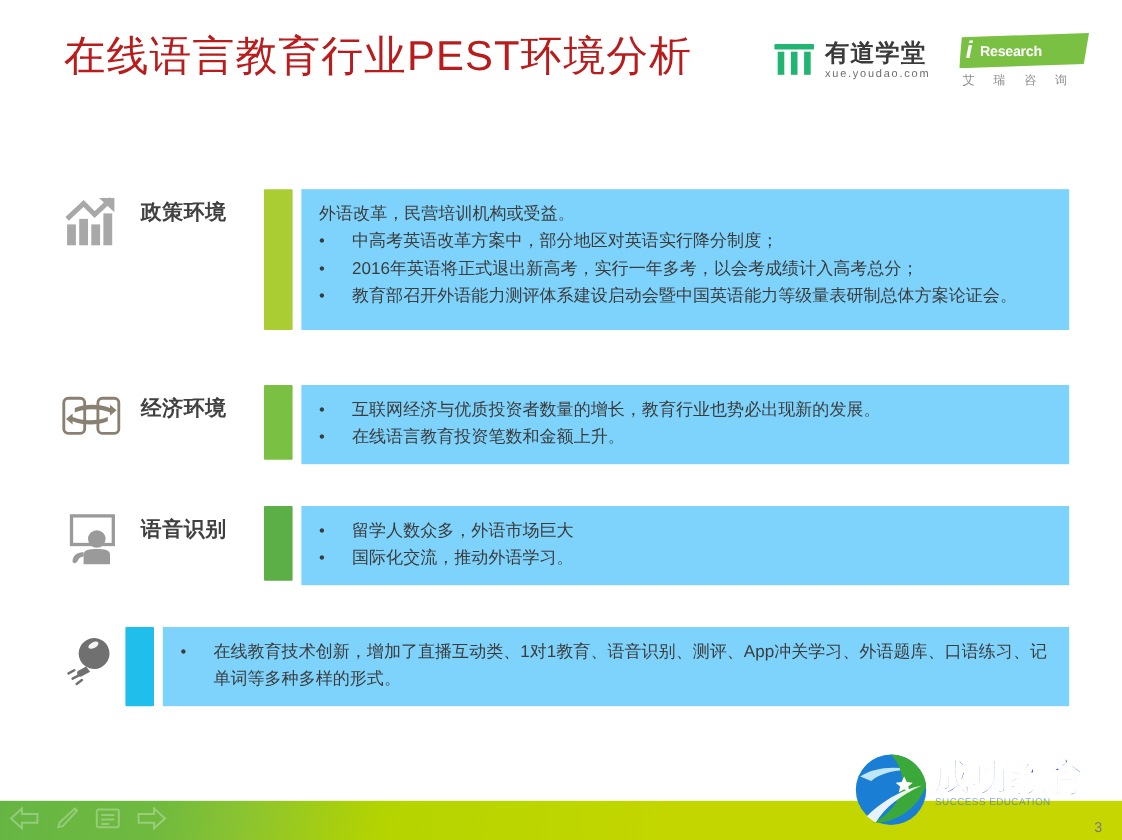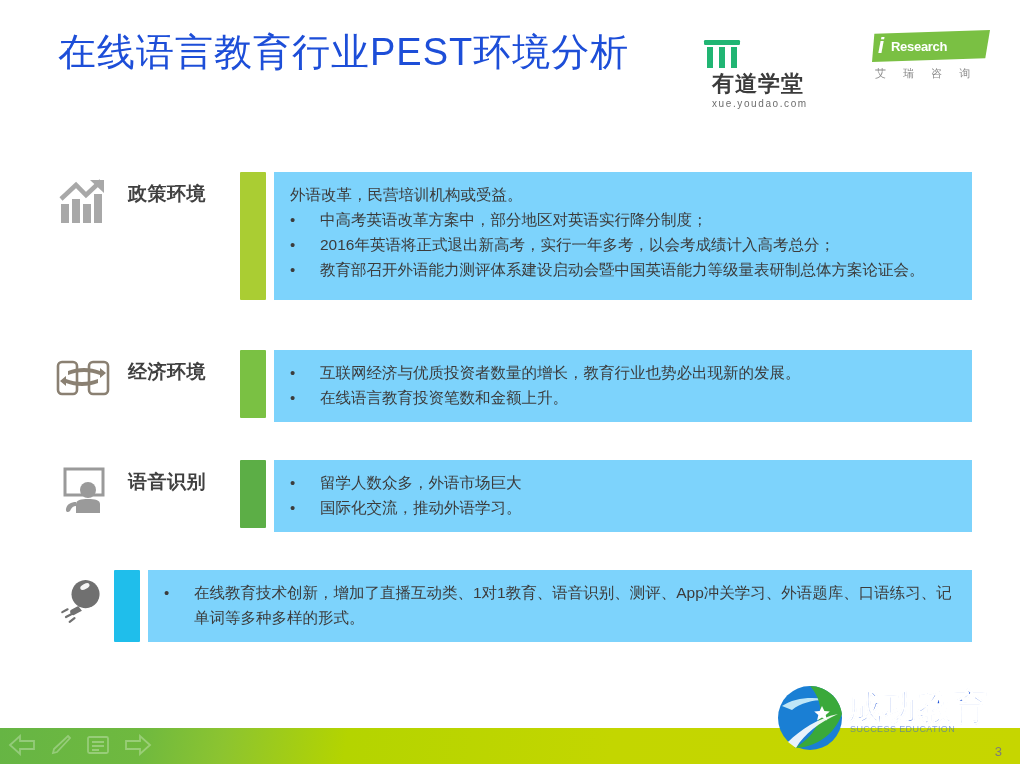--- a/index.html
+++ b/index.html
@@ -23,33 +23,32 @@
     width: 1020px;
     height: 104px;
   }
   .slide-title {
     position: absolute;
     left: 58px;
     top: 26px;
     font-size: 38px;
     line-height: 52px;
     letter-spacing: 1px;
-    color: #1d4ed8;
+    color: #b91c1c;
     font-weight: 400;
     white-space: nowrap;
   }
 
   
   .logo-youdao {
     position: absolute;
     left: 703px;
     top: 36px;
     display: flex;
     align-items: flex-start;
-    flex-direction: column;
   }
   .youdao-mark {
     width: 38px;
     height: 34px;
     position: relative;
     margin-top: 2px;
   }
   .youdao-text {
     margin-left: 9px;
     display: flex;

